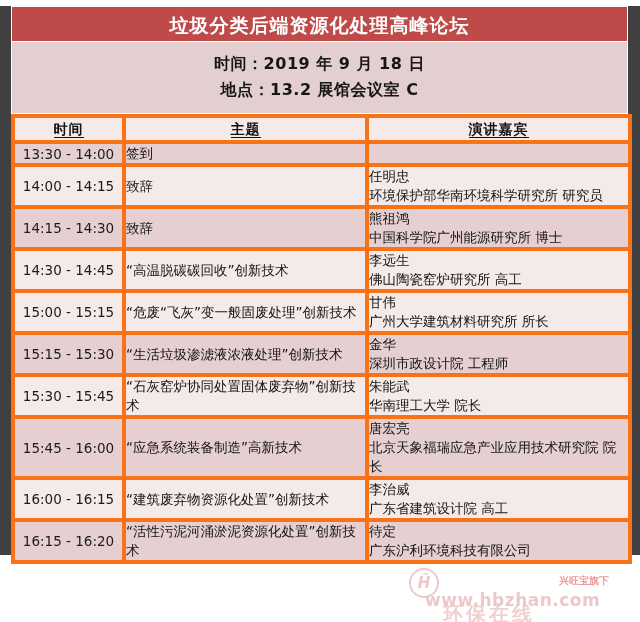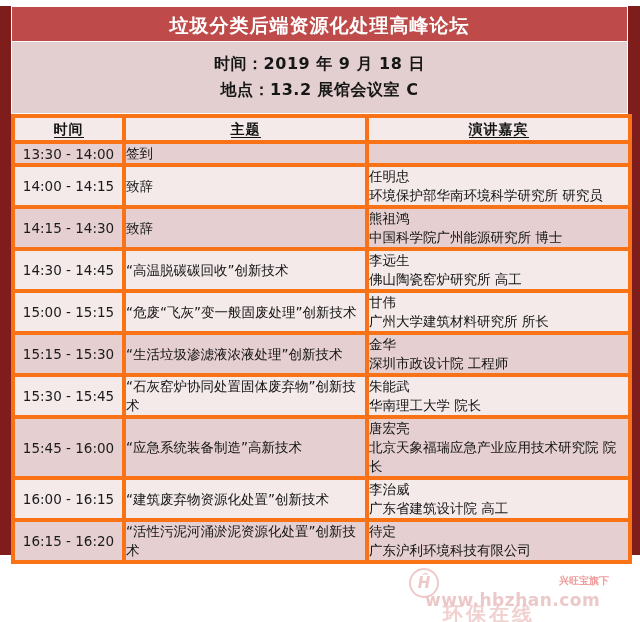--- a/index.html
+++ b/index.html
@@ -11,21 +11,21 @@
     width: 640px;
     height: 622px;
     font-family: "DejaVu Sans", "Liberation Sans", sans-serif;
     overflow: hidden;
     position: relative;
   }
   .page {
     position: relative;
     width: 640px;
     height: 555px;
-    background: #7f1d1d;
+    background: #404040;
     box-sizing: border-box;
   }
   .sheet {
     position: absolute;
     left: 11px;
     top: 6px;
     width: 617px;
     background: #ffffff;
   }
   

